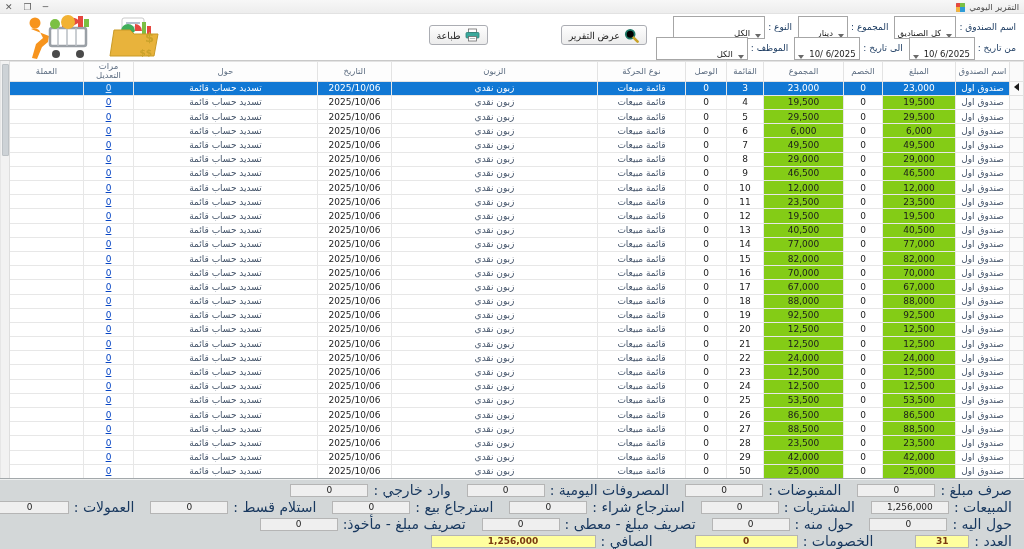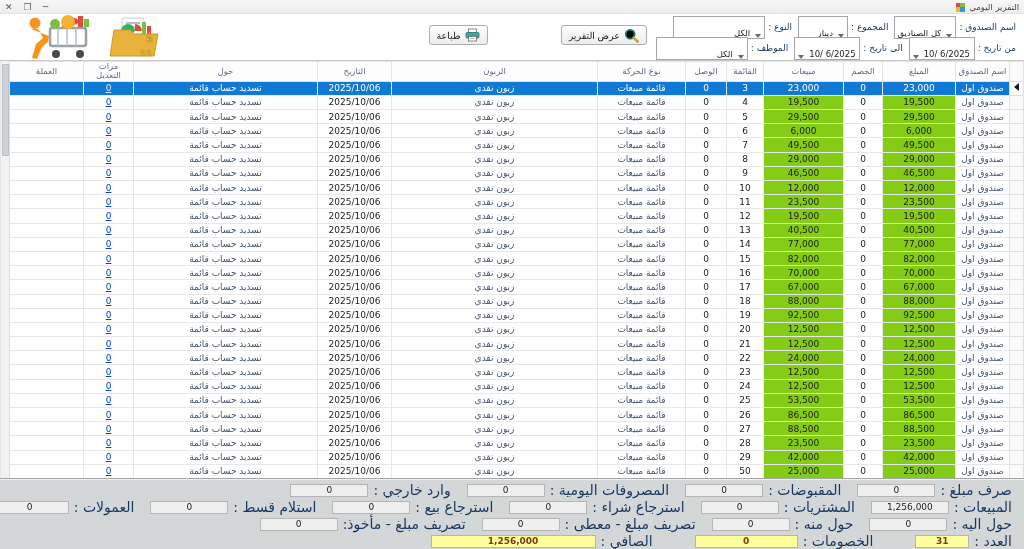--- a/index.html
+++ b/index.html
@@ -246,21 +246,21 @@
         <col style="width:184px">
         <col style="width:50px">
         <col style="width:74px">
     </colgroup>
     <thead>
       <tr>
           <th class="col-ind"></th>
           <th>اسم الصندوق</th>
           <th>المبلغ</th>
           <th>الخصم</th>
-          <th>مبيعات</th>
+          <th>المجموع</th>
           <th>القائمة</th>
           <th>الوصل</th>
           <th>نوع الحركة</th>
           <th>الزبون</th>
           <th>التاريخ</th>
           <th>حول</th>
           <th>مرات التعديل</th>
           <th>العملة</th>
         </tr>
     </thead>

